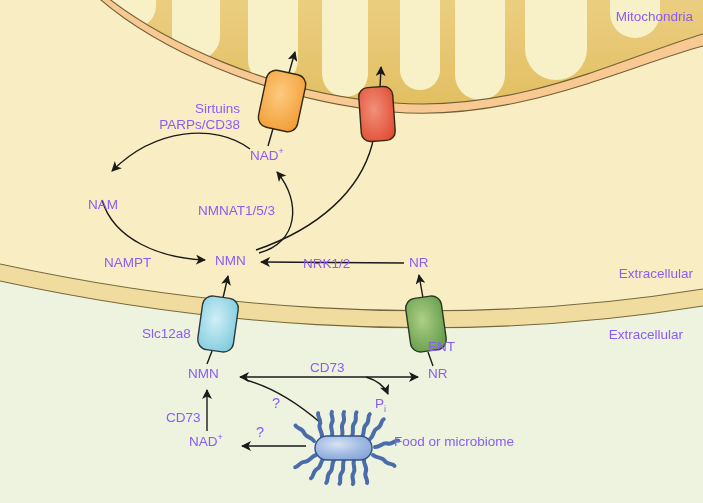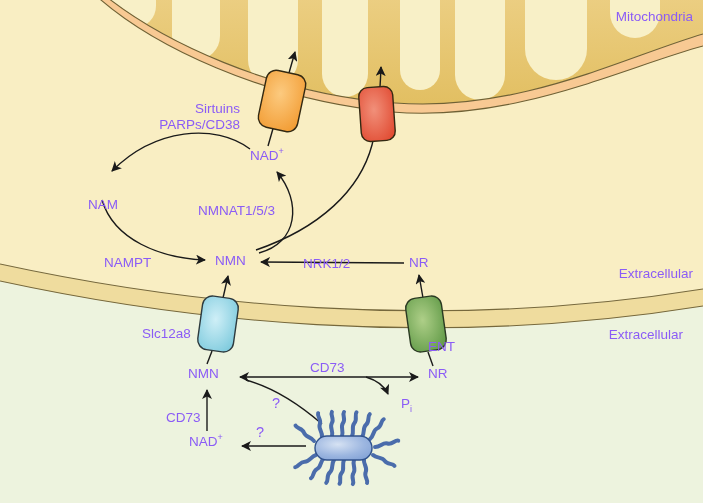--- a/index.html
+++ b/index.html
@@ -138,18 +138,19 @@
 <div class="lbl" style="left:215px;top:253px">NMN</div>
 <div class="lbl" style="left:303px;top:256px">NRK1/2</div>
 <div class="lbl" style="left:409px;top:255px">NR</div>
 <div class="lbl" style="right:10px;top:266px">Extracellular</div>
 <div class="lbl" style="right:20px;top:327px">Extracellular</div>
 <div class="lbl" style="left:142px;top:326px">Slc12a8</div>
 <div class="lbl" style="left:428px;top:339px">ENT</div>
 <div class="lbl" style="left:188px;top:366px">NMN</div>
 <div class="lbl" style="left:310px;top:360px">CD73</div>
 <div class="lbl" style="left:428px;top:366px">NR</div>
-<div class="lbl" style="left:401px;top:396px"><span>P</span><sub>i</sub></div>
+<div class="lbl" style="left:375px;top:396px"><span>P</span><sub>i</sub></div>
 <div class="lbl q" style="left:272px;top:395px">?</div>
 <div class="lbl" style="left:166px;top:410px">CD73</div>
 <div class="lbl" style="left:189px;top:432px"><span>NAD</span><sup>+</sup></div>
 <div class="lbl q" style="left:256px;top:424px">?</div>
+<div class="lbl" style="left:394px;top:434px">Food or microbiome</div>
 </div>
 
 </body></html>

